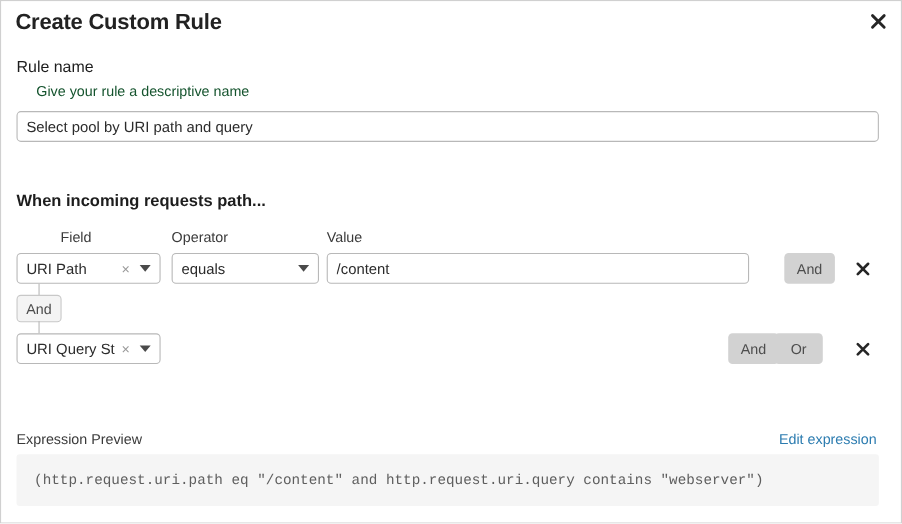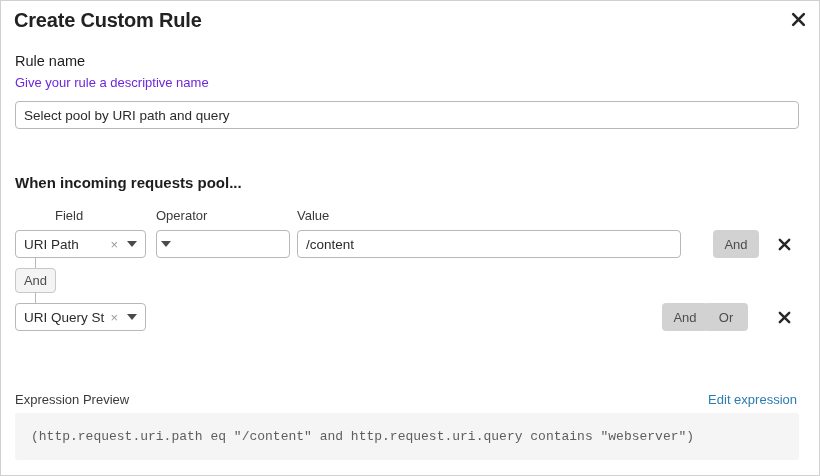--- a/index.html
+++ b/index.html
@@ -52,24 +52,24 @@
   .field-label {
     position: absolute;
     left: 14px;
     font-size: 14.5px;
     color: #1d1d1d;
   }
   .label-rule-name { top: 52px; }
 
   .helper-text {
     position: absolute;
-    left: 14px;
+    left: 32px;
     top: 74px;
     font-size: 13px;
-    color: #6d28d9;
+    color: #14532d;
   }
 
   .text-input {
     position: absolute;
     box-sizing: border-box;
     height: 28px;
     background: #ffffff;
     border: 1px solid #b8b8b8;
     border-radius: 4px;
     font-family: "Liberation Sans", sans-serif;
@@ -261,35 +261,36 @@
   <div class="close-icon">
     <svg width="15" height="15" viewBox="0 0 15 15" aria-hidden="true">
       <path d="M2.2 2.2 L12.8 12.8 M12.8 2.2 L2.2 12.8" stroke="#262626" stroke-width="2.6" stroke-linecap="round"></path>
     </svg>
   </div>
 
   <div class="field-label label-rule-name">Rule name</div>
   <div class="helper-text">Give your rule a descriptive name</div>
   <input class="text-input rule-name-input" type="text" value="Select pool by URI path and query" style="">
 
-  <div class="section-heading">When incoming requests pool...</div>
+  <div class="section-heading">When incoming requests path...</div>
 
   <div class="col-header col-field">Field</div>
   <div class="col-header col-operator">Operator</div>
   <div class="col-header col-value">Value</div>
 
   <div class="select-box field-select-1">
     <span class="select-text">URI Path</span>
     <span class="select-clear">×</span>
     <span class="select-arrow">
         <span class="caret"></span>
       </span>
   </div>
 
   <div class="select-box operator-select-1">
+    <span class="select-text">equals</span>
     <span class="select-arrow">
         <span class="caret"></span>
       </span>
   </div>
 
   <input class="text-input value-input-1" type="text" value="/content" style="">
 
   <button class="logic-btn and-btn-1">And</button>
 
   <div class="delete-icon delete-1">

